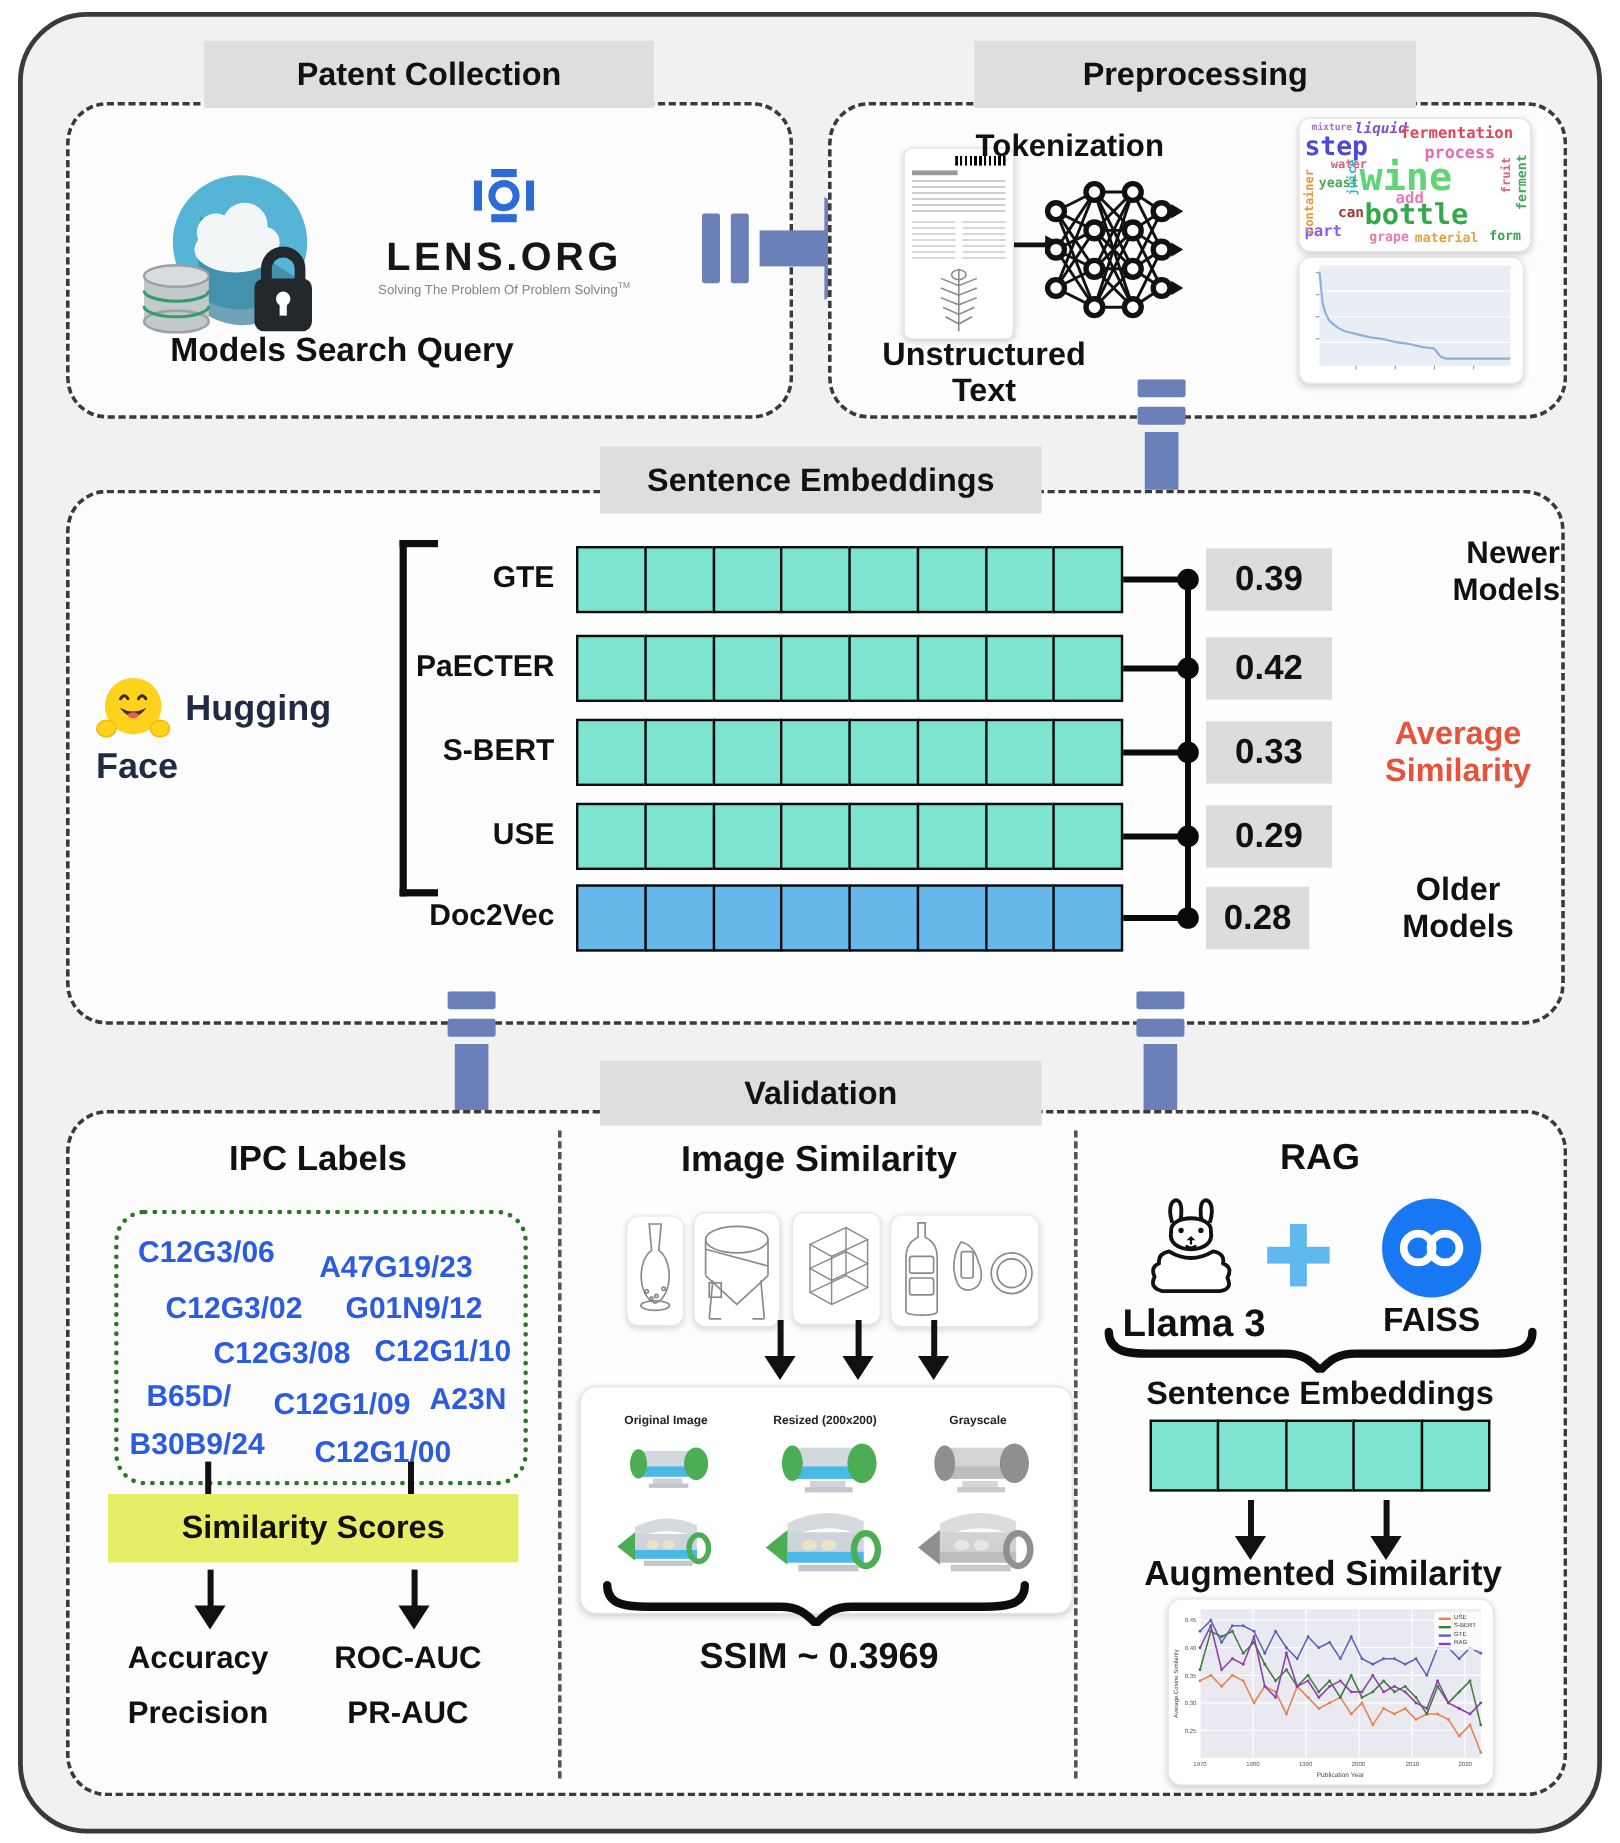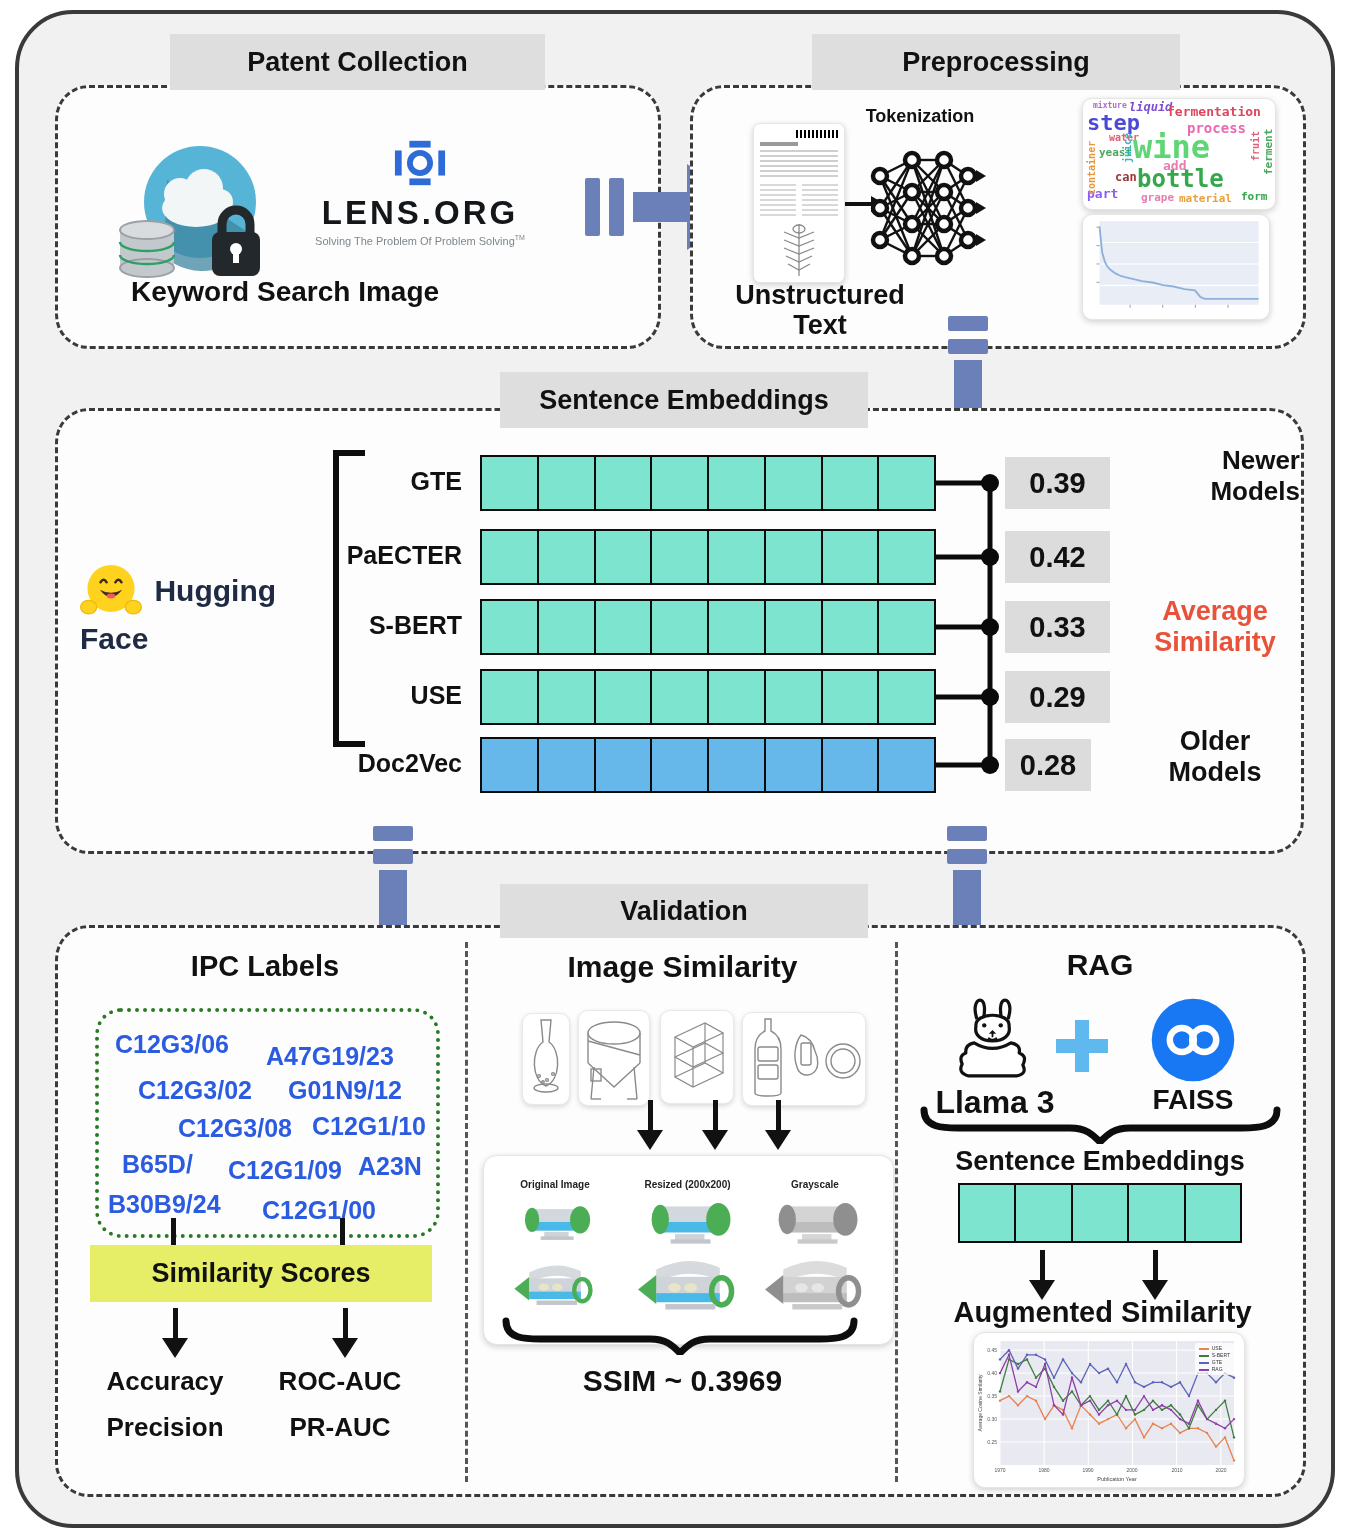--- a/index.html
+++ b/index.html
@@ -69,21 +69,21 @@
       <rect x="2" y="15" width="7" height="26" fill="#2e6bd6"></rect>
       <rect x="47" y="15" width="7" height="26" fill="#2e6bd6"></rect>
       <circle cx="28" cy="28" r="10.5" stroke="#2e6bd6" stroke-width="6" fill="none"></circle>
       <rect x="17" y="5" width="22" height="7" fill="#2e6bd6"></rect>
       <rect x="17" y="44" width="22" height="7" fill="#2e6bd6"></rect>
     </svg>
     <div style="font-size:33px;font-weight:800;letter-spacing:3px;color:#14171a;">LENS.ORG</div>
     <div style="font-size:11px;color:#7d868c;margin-top:2px;"><span>Solving The Problem Of Problem Solving</span><sup style="font-size:7px;">TM</sup></div>
   </div>
 
-  <div class="abs bigtxt" style="left:120px;top:276px;width:330px;text-align:center;font-size:28px;">Keyword Search Image</div>
+  <div class="abs bigtxt" style="left:120px;top:276px;width:330px;text-align:center;font-size:28px;">Models Search Query</div>
 
   <svg class="abs" style="left:585px;top:148px;" width="165" height="118" viewBox="0 0 165 118">
     <rect x="0" y="30" width="15" height="58" rx="2" fill="#6b80b8"></rect>
     <rect x="24" y="30" width="15" height="58" rx="2" fill="#6b80b8"></rect>
     <rect x="48" y="44" width="58" height="30" fill="#6b80b8"></rect>
     <polygon points="102,16 163,59 102,102" fill="#6b80b8"></polygon>
   </svg>
 
   <div class="abs dashedbox" style="left:690px;top:85px;width:610px;height:258px;"></div>
   <div class="abs titlebar" style="left:812px;top:34px;width:368px;height:56px;font-size:27px;line-height:56px;">Preprocessing</div>
@@ -100,21 +100,21 @@
           <path d="M8 10 L23 16 L38 10"></path>
           <path d="M8 18 L23 24 L38 18"></path>
         <path d="M8 26 L23 32 L38 26"></path>
           <path d="M10 34 L23 40 L36 34"></path>
           <path d="M12 42 L23 48 L34 42"></path>
         <ellipse cx="23" cy="7" rx="6" ry="4"></ellipse>
       </g>
     </svg>
   </div>
 
-  <div class="abs bigtxt" style="left:845px;top:106px;width:150px;text-align:center;font-size:18px;">Tokenization</div>
+  <div class="abs bigtxt" style="left:813px;top:106px;width:150px;text-align:left;font-size:26px;">Tokenization</div>
 
   <svg class="abs" style="left:845px;top:196px;" width="40" height="16" viewBox="0 0 40 16">
     <line x1="0" y1="8" x2="27" y2="8" stroke="#111" stroke-width="4"></line>
     <polygon points="26,0 40,8 26,16" fill="#111"></polygon>
   </svg>
 
   <svg class="abs" style="left:868px;top:138px;" width="118" height="140" viewBox="0 0 118 140">
     <g stroke="#111" stroke-width="2.4">
       <line x1="12" y1="38" x2="44" y2="22"></line>
         <line x1="12" y1="38" x2="44" y2="54"></line>

